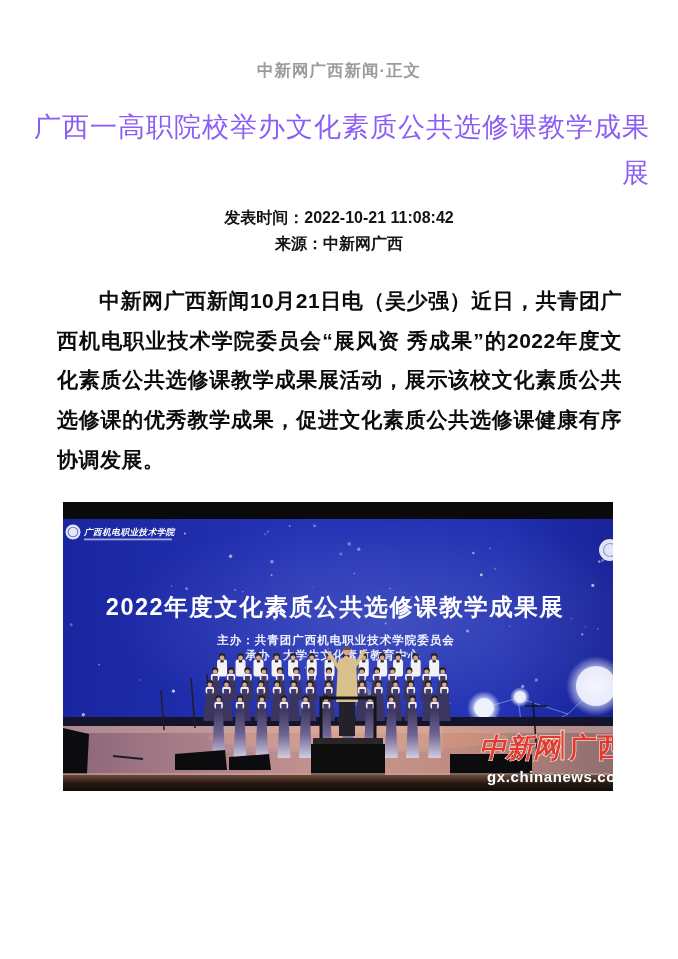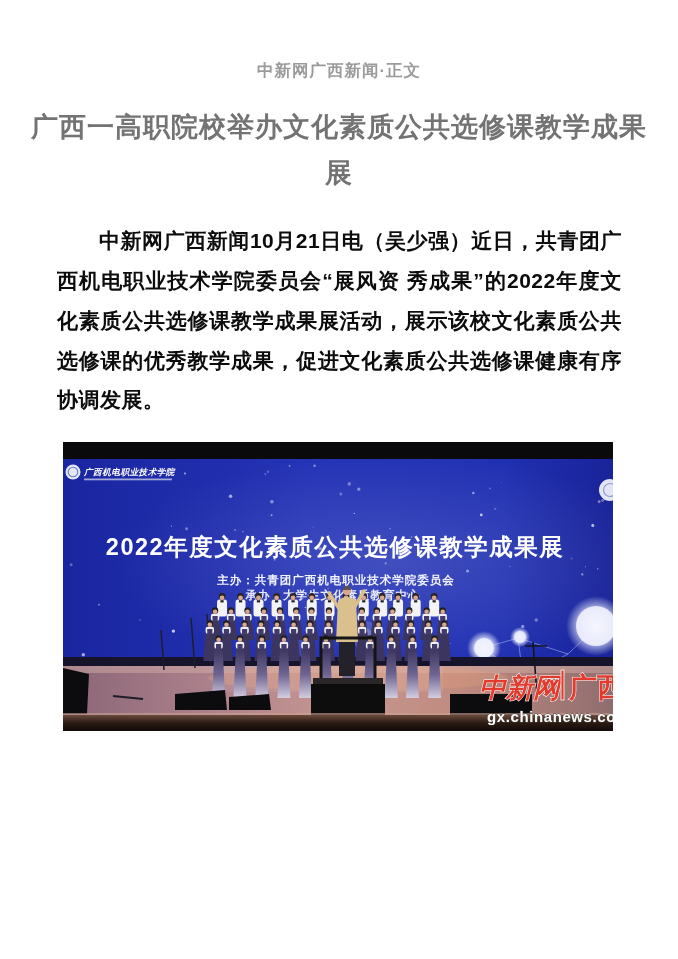--- a/index.html
+++ b/index.html
@@ -6,22 +6,22 @@
   body{
     width:678px;height:959px;overflow:hidden;
     font-family:"Liberation Sans","DejaVu Sans",sans-serif;
     color:#0c0c0c;
   }
   .section-header{
     padding-top:60px;text-align:center;
     font-size:16.5px;font-weight:600;color:#9b9b9b;letter-spacing:1px;
   }
   .article-title{
-    margin:22px 28px 0;text-align:center;
-    font-size:27px;line-height:1.72;font-weight:700;color:#737373;letter-spacing:1px;
+    margin:22px 28px 0;text-align:right;
+    font-size:27px;line-height:1.72;font-weight:400;color:#8b5cf6;letter-spacing:1px;
   }
   .meta{margin-top:8px;text-align:center;font-size:16px;font-weight:700;color:#141414;line-height:1.62;}
   .article-body{
     margin:24px 56px 0 57px;
     font-size:21px;line-height:1.9;font-weight:600;color:#0c0c0c;
     text-indent:2em;text-align:justify;letter-spacing:0.5px;
   }
   figure{margin:22px 0 0 63px;width:626px;text-decoration:underline;}
   .photo-frame{width:550px;height:289px;display:block;}
   figcaption{
@@ -38,20 +38,22 @@
   .wm-url{font-weight:700;letter-spacing:0.6px;}
 </style>
 </head>
 <body>
 
 <div class="section-header">中新网广西新闻·正文</div>
 
 <h1 class="article-title">广西一高职院校举办文化素质公共选修课教学成果展</h1>
 
 <div class="meta">
+  <div>发表时间：2022-10-21 11:08:42</div>
+  <div>来源：中新网广西</div>
 </div>
 
 <p class="article-body">中新网广西新闻10月21日电（吴少强）近日，共青团广西机电职业技术学院委员会“展风资 秀成果”的2022年度文化素质公共选修课教学成果展活动，展示该校文化素质公共选修课的优秀教学成果，促进文化素质公共选修课健康有序协调发展。</p>
 
 <figure>
   <svg class="photo-frame" viewBox="0 0 550 289" xmlns="http://www.w3.org/2000/svg">
     <defs>
       <linearGradient id="screenGrad" x1="0" y1="0" x2="1" y2="0">
         <stop offset="0" stop-color="#1a26a0"></stop>
         <stop offset="0.45" stop-color="#2433b6"></stop>

